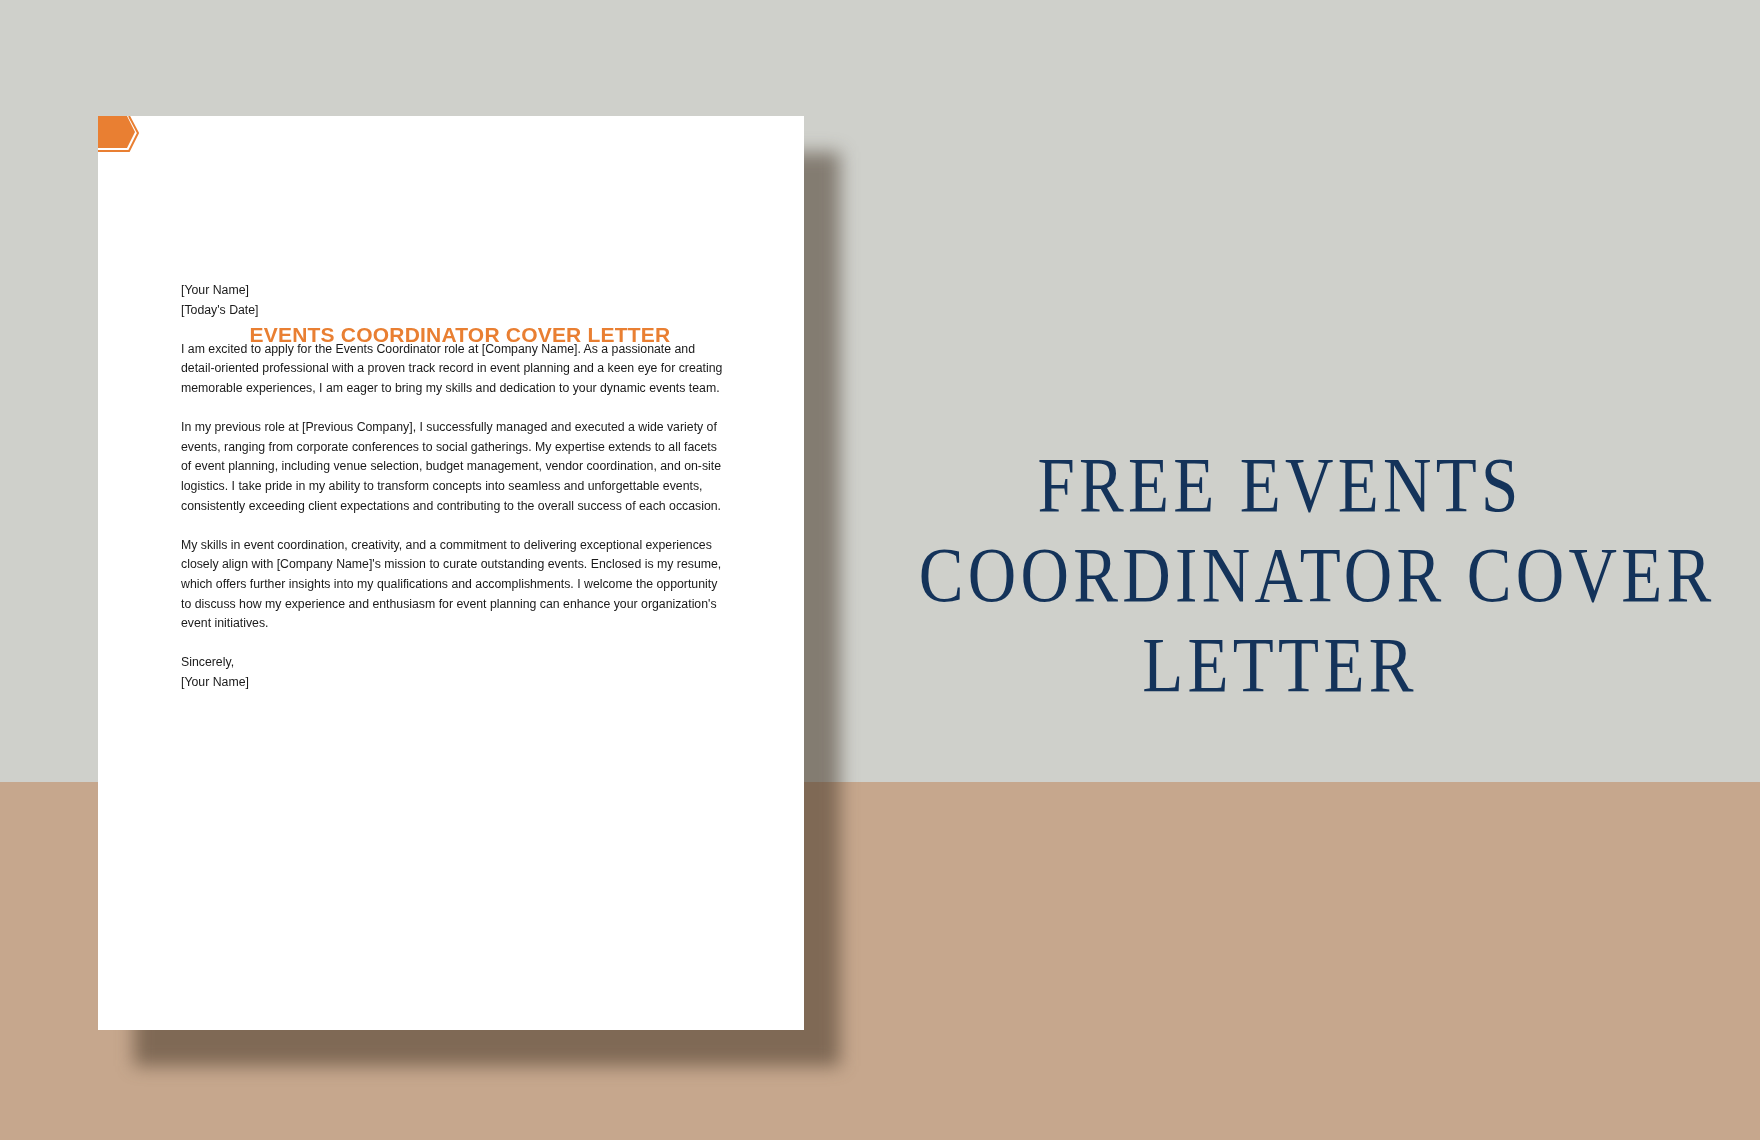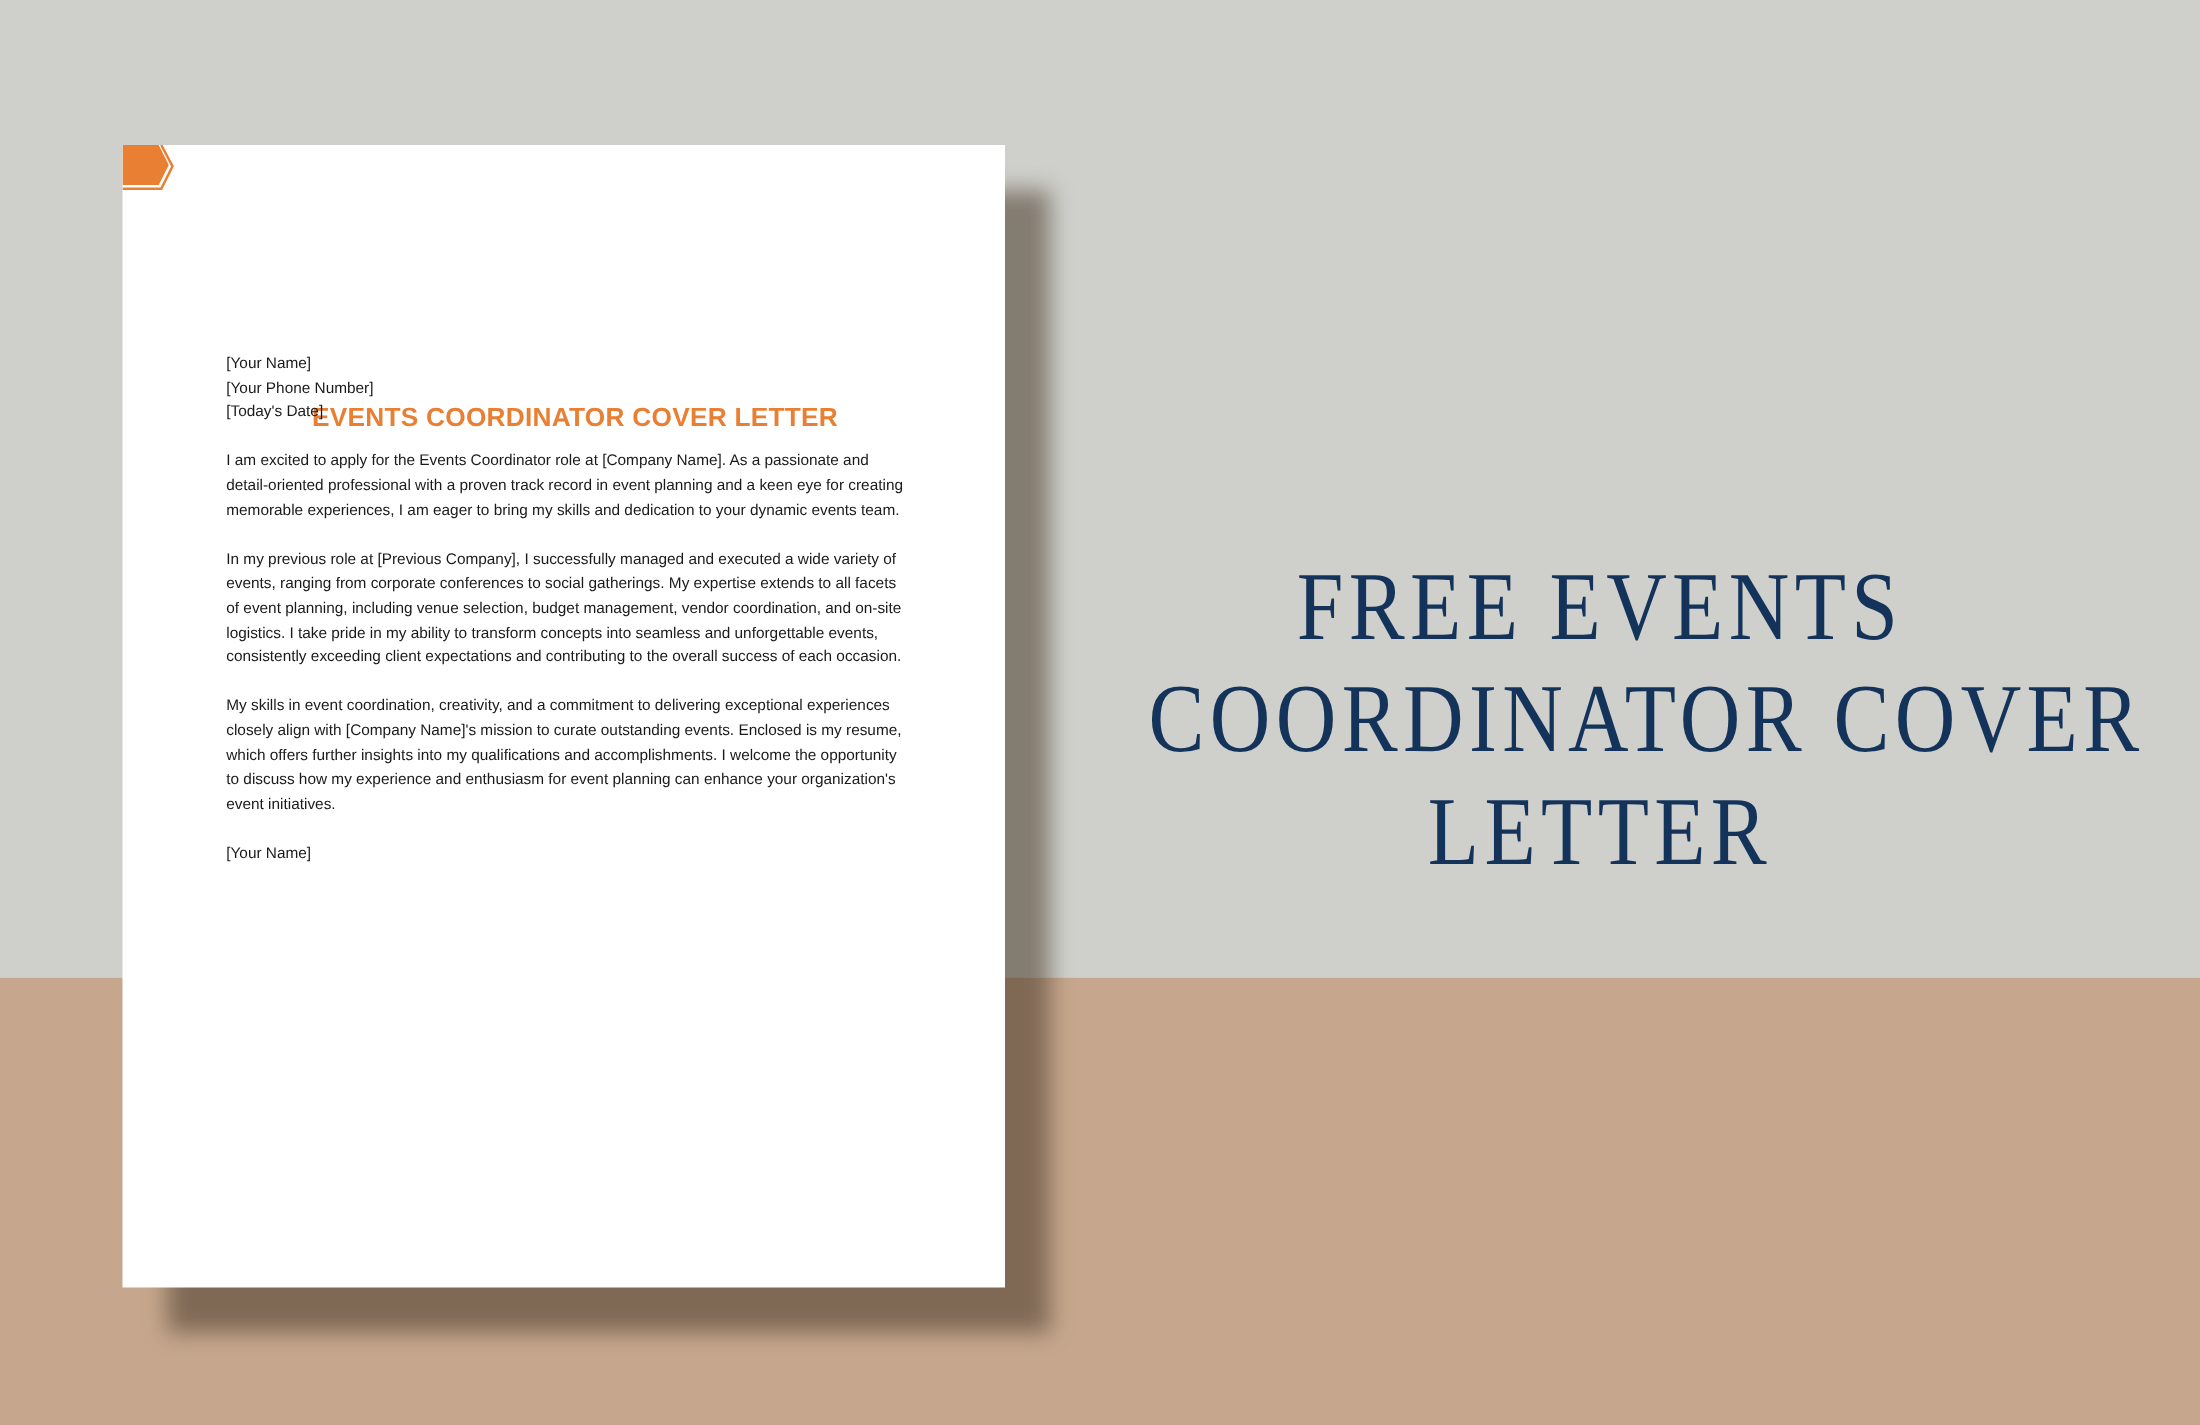--- a/index.html
+++ b/index.html
@@ -27,27 +27,27 @@
   <svg class="badge" viewBox="0 0 42 36" width="42" height="36">
     <polygon points="0,0 29,0 37,16 29,32 0,32" fill="#e97f32"></polygon>
     <polyline points="31,0 40,17 31,35 0,35" fill="none" stroke="#e97f32" stroke-width="2"></polyline>
   </svg>
 
   <h1 class="doc-title">EVENTS COORDINATOR COVER LETTER</h1>
 
   <div class="body">
     <p>
       <span class="line">[Your Name]</span>
-      <span class="line">[Your Phone Number]</span>
       <span class="line">[Today's Date]</span>
     </p>
     <p>I am excited to apply for the Events Coordinator role at [Company Name]. As a passionate and detail-oriented professional with a proven track record in event planning and a keen eye for creating memorable experiences, I am eager to bring my skills and dedication to your dynamic events team.</p>
     <p>In my previous role at [Previous Company], I successfully managed and executed a wide variety of events, ranging from corporate conferences to social gatherings. My expertise extends to all facets of event planning, including venue selection, budget management, vendor coordination, and on-site logistics. I take pride in my ability to transform concepts into seamless and unforgettable events, consistently exceeding client expectations and contributing to the overall success of each occasion.</p>
     <p>My skills in event coordination, creativity, and a commitment to delivering exceptional experiences closely align with [Company Name]'s mission to curate outstanding events. Enclosed is my resume, which offers further insights into my qualifications and accomplishments. I welcome the opportunity to discuss how my experience and enthusiasm for event planning can enhance your organization's event initiatives.</p>
     <p>
+      <span class="line">Sincerely,</span>
       <span class="line">[Your Name]</span>
     </p>
   </div>
 </div>
 
 <div class="hero">
   <span class="line">FREE EVENTS</span>
   <span class="line">COORDINATOR COVER</span>
   <span class="line">LETTER</span>
 </div>

